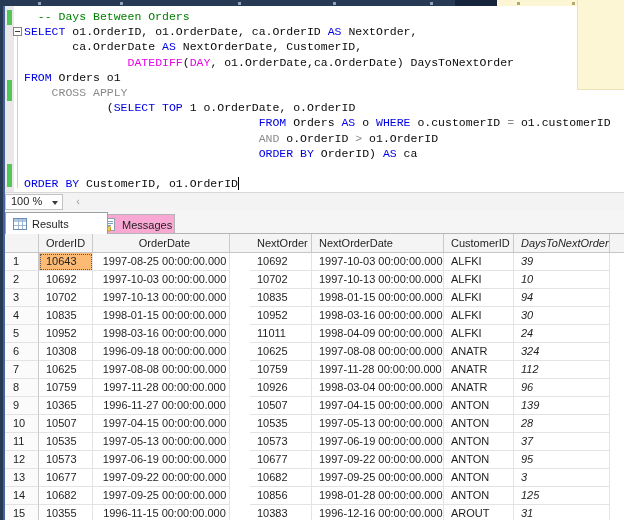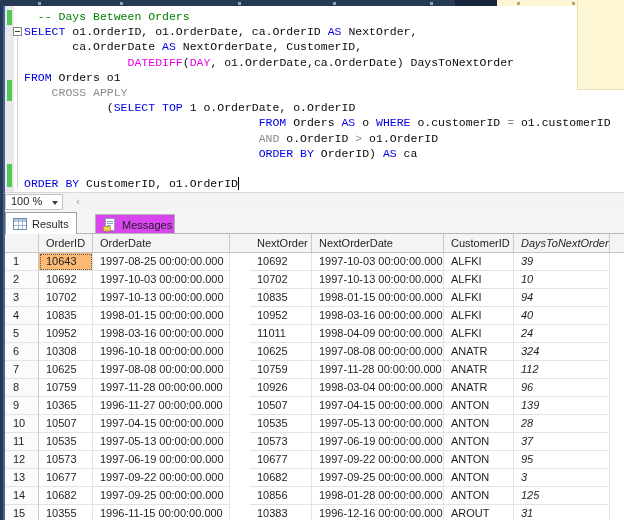--- a/index.html
+++ b/index.html
@@ -51,42 +51,42 @@
   .zoom-arrow{position:absolute;right:4px;top:6px;width:0;height:0;
               border-left:3.5px solid transparent;border-right:3.5px solid transparent;
               border-top:4px solid #3c3c3c;}
   .scroll-left{position:absolute;left:66px;top:1px;width:14px;height:15px;color:#9a9a9a;
                font-size:11px;line-height:15px;text-align:center;}
 
   
   .tabs-row{position:absolute;left:5px;top:210px;width:619px;height:24px;background:#f5f5f5;}
   .tab{position:absolute;display:flex;align-items:center;gap:5px;font-size:11px;color:#1e1e1e;
        box-sizing:border-box;padding-left:7px;cursor:default;}
-  .tab-active{left:0;top:2px;width:72px;height:22px;background:#ffffff;
+  .tab-active{left:0;top:2px;width:103px;height:22px;background:#ffffff;
               border:1px solid #9ba0a5;border-bottom:none;z-index:2;}
-  .tab-inactive{left:90px;top:4px;width:80px;height:20px;background:#d946ef;
+  .tab-inactive{left:90px;top:4px;width:80px;height:20px;background:#f9a8d4;
                 border:1px solid #b4b4b4;border-bottom:none;}
 
   
   .grid{position:absolute;left:5px;top:233px;width:619px;height:287px;background:#ffffff;
         border-top:1px solid #b5b5b5;box-sizing:border-box;overflow:hidden;
         font-size:11px;color:#1e1e1e;}
   .grid-header{display:flex;height:19px;background:#f4f4f4;border-bottom:1px solid #c6c6c6;
                box-sizing:border-box;}
   .hcell{box-sizing:border-box;border-right:1px solid #c9c9c9;padding:3px 0 0 7px;
          white-space:nowrap;overflow:hidden;background:#f4f4f4;}
   .hnum{width:34px;box-sizing:border-box;border-right:1px solid #c9c9c9;background:#f4f4f4;}
   .hfill{flex:1;background:#f4f4f4;}
   .grid-row{display:flex;height:18px;box-sizing:border-box;}
   .rnum{width:34px;box-sizing:border-box;border-right:1px solid #c9c9c9;border-bottom:1px solid #e3e3e3;
         padding:2px 0 0 8px;background:#fbfbfb;}
   .cell{box-sizing:border-box;border-right:1px solid #e3e3e3;border-bottom:1px solid #e3e3e3;
         padding:2px 0 0 7px;white-space:nowrap;overflow:hidden;}
   .rfill{flex:1;}
-  .c0{width:54px;} .c1{width:137px;} .c2{width:62px;margin-left:20px;} .c3{width:132px;} .c4{width:70px;} .c5{width:96px;font-style:italic;}
+  .c0{width:54px;} .c1{width:137px;text-align:center;} .c2{width:62px;margin-left:20px;} .c3{width:132px;} .c4{width:70px;} .c5{width:96px;font-style:italic;}
   .focused{outline:1px dotted #5a5a5a;outline-offset:-2px;background:#fdba74;}
 
   svg{display:block;}
 </style>
 </head>
 <body>
 
 <div id="window">
 
   <div class="top-bar">
@@ -205,37 +205,37 @@
           <div class="cell c5">94</div>
           <div class="rfill"></div>
         </div>
         <div class="grid-row">
           <div class="rnum">4</div>
           <div class="cell c0">10835</div>
           <div class="cell c1">1998-01-15 00:00:00.000</div>
           <div class="cell c2">10952</div>
           <div class="cell c3">1998-03-16 00:00:00.000</div>
           <div class="cell c4">ALFKI</div>
-          <div class="cell c5">40</div>
+          <div class="cell c5">30</div>
           <div class="rfill"></div>
         </div>
         <div class="grid-row">
           <div class="rnum">5</div>
           <div class="cell c0">10952</div>
           <div class="cell c1">1998-03-16 00:00:00.000</div>
           <div class="cell c2">11011</div>
           <div class="cell c3">1998-04-09 00:00:00.000</div>
           <div class="cell c4">ALFKI</div>
           <div class="cell c5">24</div>
           <div class="rfill"></div>
         </div>
         <div class="grid-row">
           <div class="rnum">6</div>
           <div class="cell c0">10308</div>
-          <div class="cell c1">1996-10-18 00:00:00.000</div>
+          <div class="cell c1">1996-09-18 00:00:00.000</div>
           <div class="cell c2">10625</div>
           <div class="cell c3">1997-08-08 00:00:00.000</div>
           <div class="cell c4">ANATR</div>
           <div class="cell c5">324</div>
           <div class="rfill"></div>
         </div>
         <div class="grid-row">
           <div class="rnum">7</div>
           <div class="cell c0">10625</div>
           <div class="cell c1">1997-08-08 00:00:00.000</div>

